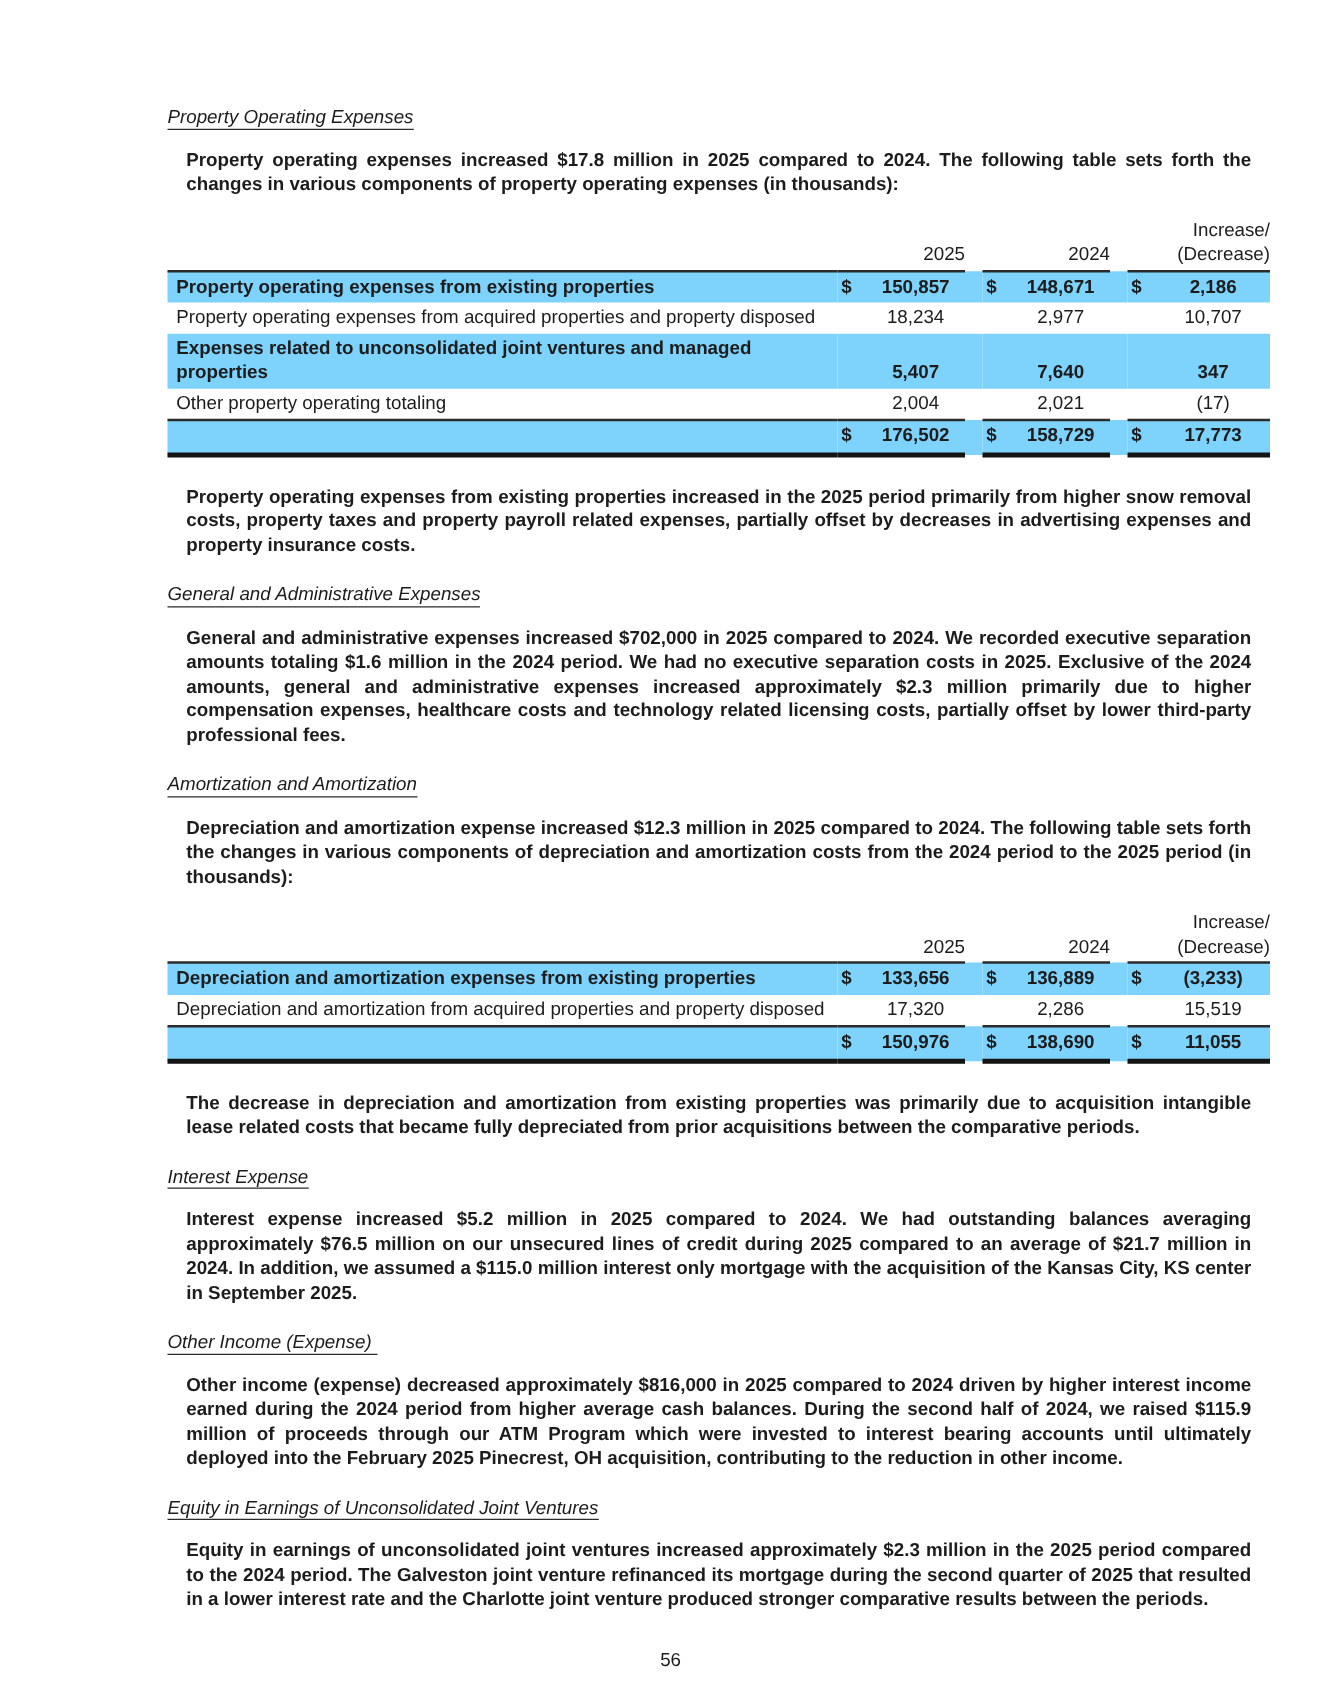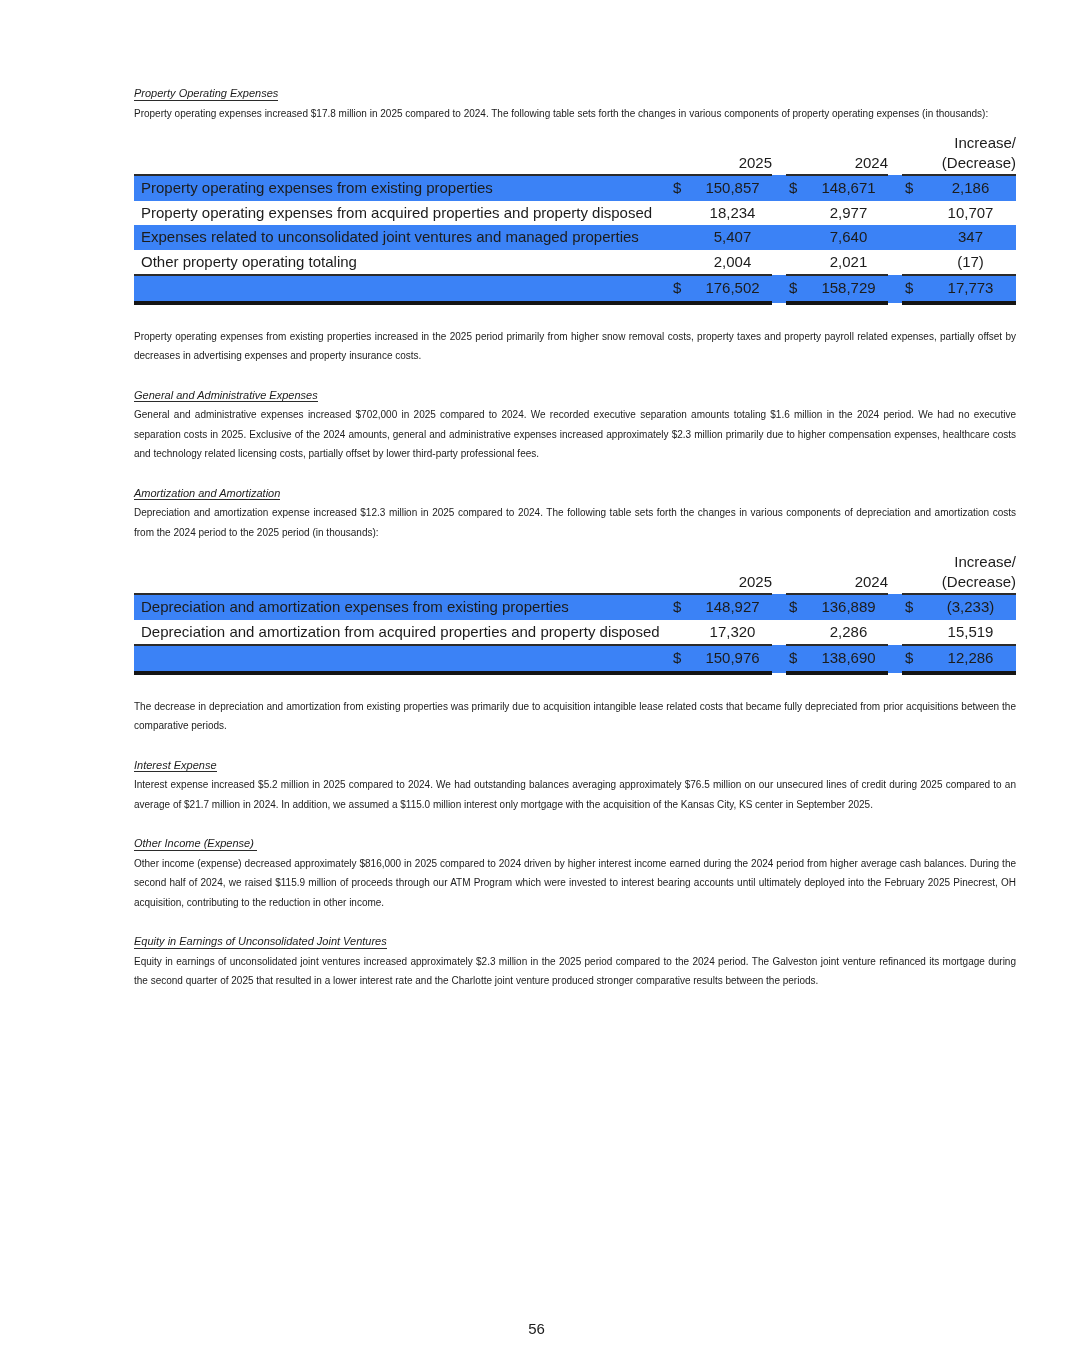--- a/index.html
+++ b/index.html
@@ -17,34 +17,35 @@
   .page {
     position: relative;
     box-sizing: border-box;
     width: 1073px;
     height: 1365px;
     padding: 84px 57px 0 134px;
   }
   .sect { margin-top: 20px; }
   .sect.first { margin-top: 0; }
   .heading {
-    font-size: 11px;
+    font-size: 15px;
     line-height: 19.5px;
     font-style: italic;
   }
   .heading span {
     border-bottom: 1.5px solid #2b2b2b;
     padding-bottom: 0.5px;
     white-space: pre;
   }
   p {
-    margin: 0;
-    font-size: 10px;
+    margin: 15px;
+    font-size: 15px;
     line-height: 19.5px;
     text-align: justify;
+    font-weight: bold;
   }
   p.after { margin-top: 22px; }
 
   table.fin {
     width: 100%;
     border-collapse: collapse;
     table-layout: fixed;
     margin-top: 8px;
     font-size: 15px;
     line-height: 19.5px;
@@ -64,21 +65,21 @@
     border-bottom: 2px solid #2b2b2b;
   }
   table.fin thead th.grp { text-align: right; padding-bottom: 2px; }
   table.fin thead .hl { line-height: 19.5px; }
 
   table.fin td.lbl { text-align: left; padding-left: 7px; padding-right: 6px; }
   table.fin td.d   { text-align: left; padding-left: 3px; }
   table.fin td.v   { text-align: center; padding-right: 3px; }
   table.fin td.g   { }
 
-  table.fin tr.shaded td { background: #3b82f6; }
+  table.fin tr.shaded td { background: #7dd3fc; font-weight: bold; }
   table.fin tr.rule td.lbl,
   table.fin tr.rule td.d,
   table.fin tr.rule td.v { border-bottom: 2px solid #2b2b2b; }
   table.fin tr.total td.lbl,
   table.fin tr.total td.d,
   table.fin tr.total td.v { border-bottom: 4px solid #141414; }
 
   .pageno {
     position: absolute;
     left: 0;
@@ -223,21 +224,21 @@
           <th class="grp" colspan="2">
             <div class="hl">Increase/</div>
             <div class="hl">(Decrease)</div>
           </th>
         </tr>
       </thead>
       <tbody>
         <tr class="shaded">
           <td class="lbl">Depreciation and amortization expenses from existing properties</td>
           <td class="d">$</td>
-          <td class="v">148,927</td>
+          <td class="v">133,656</td>
           <td class="g"></td>
           <td class="d">$</td>
           <td class="v">136,889</td>
           <td class="g"></td>
           <td class="d">$</td>
           <td class="v">(3,233)</td>
         </tr>
         <tr class="rule">
           <td class="lbl">Depreciation and amortization from acquired properties and property disposed</td>
           <td class="d"></td>
@@ -251,21 +252,21 @@
         </tr>
         <tr class="shaded total">
           <td class="lbl"></td>
           <td class="d">$</td>
           <td class="v">150,976</td>
           <td class="g"></td>
           <td class="d">$</td>
           <td class="v">138,690</td>
           <td class="g"></td>
           <td class="d">$</td>
-          <td class="v">12,286</td>
+          <td class="v">11,055</td>
         </tr>
       </tbody>
     </table>
 
     <p class="after">The decrease in depreciation and amortization from existing properties was primarily due to acquisition intangible lease related costs that became fully depreciated from prior acquisitions between the comparative periods.</p>
   </div>
 
   <div class="sect">
     <div class="heading"><span>Interest Expense</span></div>
     <p>Interest expense increased $5.2 million in 2025 compared to 2024.  We had outstanding balances averaging approximately $76.5 million on our unsecured lines of credit during 2025 compared to an average of $21.7 million in 2024.  In addition, we assumed a $115.0 million interest only mortgage with the acquisition of the Kansas City, KS center in September 2025.</p>

